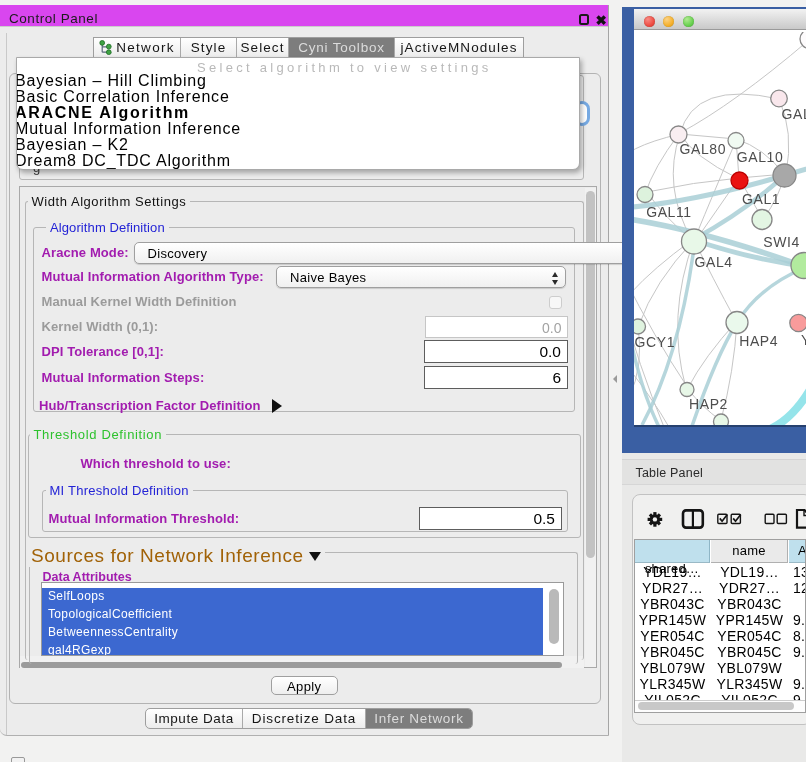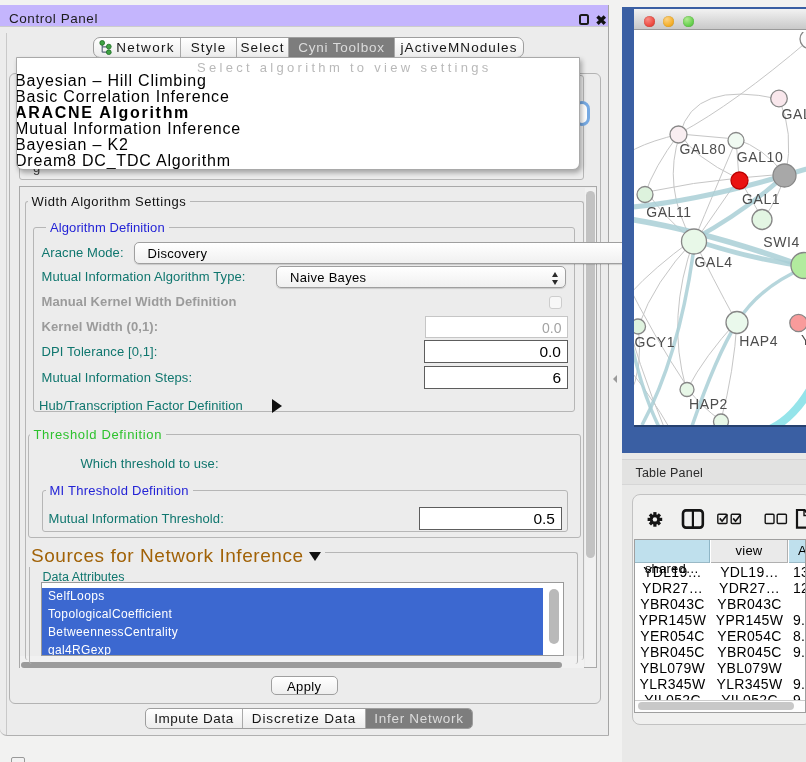--- a/index.html
+++ b/index.html
@@ -1,45 +1,45 @@
 <!DOCTYPE html>
 <html><head><meta charset="utf-8"><style>
 *{margin:0;padding:0;box-sizing:border-box}
 html,body{width:806px;height:762px;overflow:hidden}
 body{font-family:"Liberation Sans",sans-serif;background:#f2f2f1;position:relative}
 .abs{position:absolute}
-.lbl{position:absolute;font-size:13px;font-weight:normal;color:#0f766e;letter-spacing:0.1px;white-space:nowrap}
+.lbl{position:absolute;font-size:13px;font-weight:bold;color:#a21caf;letter-spacing:0.1px;white-space:nowrap}
 .glbl{position:absolute;font-size:13px;font-weight:bold;color:#9b9b9b;letter-spacing:0.1px;white-space:nowrap}
 .combo{position:absolute;height:22px;border:1px solid #9f9f9f;border-radius:5px;background:linear-gradient(#ffffff,#f0f0f0);box-shadow:0 1px 1px rgba(0,0,0,0.15)}
 .combo .ct{position:absolute;left:13px;top:3px;font-size:13px;color:#000;letter-spacing:0.3px;white-space:nowrap}
 .arrows{position:absolute;right:7px;top:5px;width:6px;height:12.5px}
 .arrows:before{content:"";position:absolute;left:0;top:0;border-left:3px solid transparent;border-right:3px solid transparent;border-bottom:5.5px solid #2a2a2a}
 .arrows:after{content:"";position:absolute;left:0;bottom:0;border-left:3px solid transparent;border-right:3px solid transparent;border-top:5.5px solid #2a2a2a}
 .group{position:absolute;border:1px solid #b6b6b6;border-radius:3px}
 .gt{position:absolute;top:-8px;background:#ececec;padding:0 4px;font-size:13px;white-space:nowrap}
 .nfield{position:absolute;height:23px;border:1.5px solid #5d5d5d;background:#fff;font-size:15.5px;color:#000;text-align:right;padding:2px 6px 0 0}
 .tabseg{float:left;height:100%;font-size:13.5px;letter-spacing:1.1px;color:#161616;text-align:center;border-right:1px solid #a9a9a9;padding-top:2px}
 </style></head>
 <body>
 
 <div class="abs" id="cpwin" style="left:0;top:5px;width:609px;height:731px;background:#ececec;border-right:1px solid #a5a5a5;border-bottom:1px solid #b0b0b0;border-bottom-left-radius:7px">
 
-  <div class="abs" style="left:0;top:0;width:100%;height:22px;background:#c4b5fd;border-bottom:1px solid #cccccc">
+  <div class="abs" style="left:0;top:0;width:100%;height:22px;background:#d946ef;border-bottom:1px solid #cccccc">
     <div class="abs" style="left:9px;top:6px;font-size:13.5px;letter-spacing:0.55px;color:#1c1c1c">Control Panel</div>
     <div class="abs" style="left:579px;top:9px;width:10px;height:11px;border:2px solid #1a1a1a;border-radius:2.5px"></div>
     <div class="abs" style="left:595.5px;top:10px;width:12px;height:12px;font-size:13.5px;font-weight:bold;color:#111;line-height:11px">✖</div>
   </div>
   <div class="abs" style="left:6px;top:28px;width:1px;height:702px;background:#c9c9c9"></div>
 
   <div class="abs" style="left:9px;top:67.5px;width:592px;height:631px;border:1px solid #b3b3b3;border-radius:6px;background:#ececec"></div>
 
   <div class="abs" style="left:19px;top:70px;width:565px;height:105px;border:1px solid #b6b6b6;border-radius:3px"></div>
   <div class="abs" style="left:574px;top:95.5px;width:16px;height:25px;border:3px solid #76a9e2;border-radius:8px;background:#fff"></div>
 
-  <div class="abs" style="left:93px;top:32px;width:431px;height:21px;border:1px solid #9e9e9e;border-radius:7px;background:linear-gradient(#ffffff,#ececec);overflow:hidden">
+  <div class="abs" style="left:93px;top:32px;width:431px;height:21px;border:1px solid #9e9e9e;border-radius:0;background:linear-gradient(#ffffff,#ececec);overflow:hidden">
     <div class="tabseg" style="width:87px;letter-spacing:1.3px">
       <svg width="14" height="15" style="vertical-align:-3px;margin-right:3px" viewBox="0 0 14 15">
           <path d="M3.2 4 L3.2 12.2 M3.2 6.8 L9.6 6.8 M3.2 12.2 L9.6 12.2" stroke="#5b6b7d" stroke-width="1.2" fill="none"></path>
           <circle cx="3.2" cy="2.9" r="2.4" fill="#3fa344" stroke="#1c6b22" stroke-width="0.8"></circle>
           <circle cx="9.8" cy="6.6" r="2.4" fill="#3fa344" stroke="#1c6b22" stroke-width="0.8"></circle>
           <circle cx="9.8" cy="12.2" r="2.4" fill="#3fa344" stroke="#1c6b22" stroke-width="0.8"></circle>
         </svg>Network</div>
     <div class="tabseg" style="width:56px">Style</div>
     <div class="tabseg" style="width:52px">Select</div>
     <div class="tabseg" style="width:106px;background:#7d7d7d;color:#dcdcdc;letter-spacing:0.8px">Cyni Toolbox</div>
@@ -246,21 +246,21 @@
       <path d="M90.2 13.4 l2.3 2.8 l5.2-6.8" stroke-width="1.7"></path>
       <rect x="122.2" y="9.3" width="8.8" height="9.2" rx="1"></rect>
       <rect x="134.2" y="9.3" width="9.2" height="9.2" rx="1"></rect>
     </g>
     <path d="M154 5 h7.5 l5 5.2 v12.5 h-12.5 z" fill="none" stroke="#141414" stroke-width="2.2"></path>
     <path d="M161 5 v5.5 h5.5" fill="none" stroke="#141414" stroke-width="1.4"></path>
   </svg>
 
   <div class="abs" style="left:12.5px;top:86px;width:172px;height:174px;background:#fff;border:1px solid #9f9f9f;overflow:hidden;font-size:14px;letter-spacing:0.3px;color:#000">
     <div class="abs" style="left:0;top:0;width:75px;height:23px;background:#bfe0ed;border-right:1px solid #8fb6c6;border-bottom:1px solid #9ab9c6;text-align:center;padding-top:21px;font-size:13px;letter-spacing:0.2px">shared…</div>
-    <div class="abs" style="left:76px;top:0;width:77px;height:23px;background:#eaeaea;border-right:1px solid #b0b0b0;border-bottom:1px solid #b0b0b0;text-align:center;padding-top:3px;font-size:13px;letter-spacing:0.2px">view</div>
+    <div class="abs" style="left:76px;top:0;width:77px;height:23px;background:#eaeaea;border-right:1px solid #b0b0b0;border-bottom:1px solid #b0b0b0;text-align:center;padding-top:3px;font-size:13px;letter-spacing:0.2px">name</div>
     <div class="abs" style="left:154px;top:0;width:18px;height:23px;background:#bfe0ed;border-bottom:1px solid #9ab9c6;padding-top:3px;padding-left:9px;font-size:13px;letter-spacing:0.2px">A</div>
     <div class="abs" style="left:0;top:23.5px;width:75px;text-align:center;line-height:16px">YDL19…<br>YDR27…<br>YBR043C<br>YPR145W<br>YER054C<br>YBR045C<br>YBL079W<br>YLR345W<br>YIL052C</div>
     <div class="abs" style="left:76px;top:23.5px;width:77px;text-align:center;line-height:16px">YDL19…<br>YDR27…<br>YBR043C<br>YPR145W<br>YER054C<br>YBR045C<br>YBL079W<br>YLR345W<br>YIL052C</div>
     <div class="abs" style="left:158px;top:23.5px;width:20px;line-height:16px">13<br>12<br>&nbsp;<br>9.<br>8.<br>9.<br>&nbsp;<br>9.<br>9.</div>
     <div class="abs" style="left:0px;top:160px;width:172px;height:14px;background:#fdfdfd;border-top:1px solid #cccccc"></div>
     <div class="abs" style="left:2.5px;top:161.5px;width:156px;height:8.5px;background:#c8c8c8;border-radius:4px"></div>
   </div>
 </div>
 
 <div class="abs" style="left:612.5px;top:374.5px;width:0;height:0;border-right:4.5px solid #9a9a9a;border-top:4px solid transparent;border-bottom:4px solid transparent"></div>

